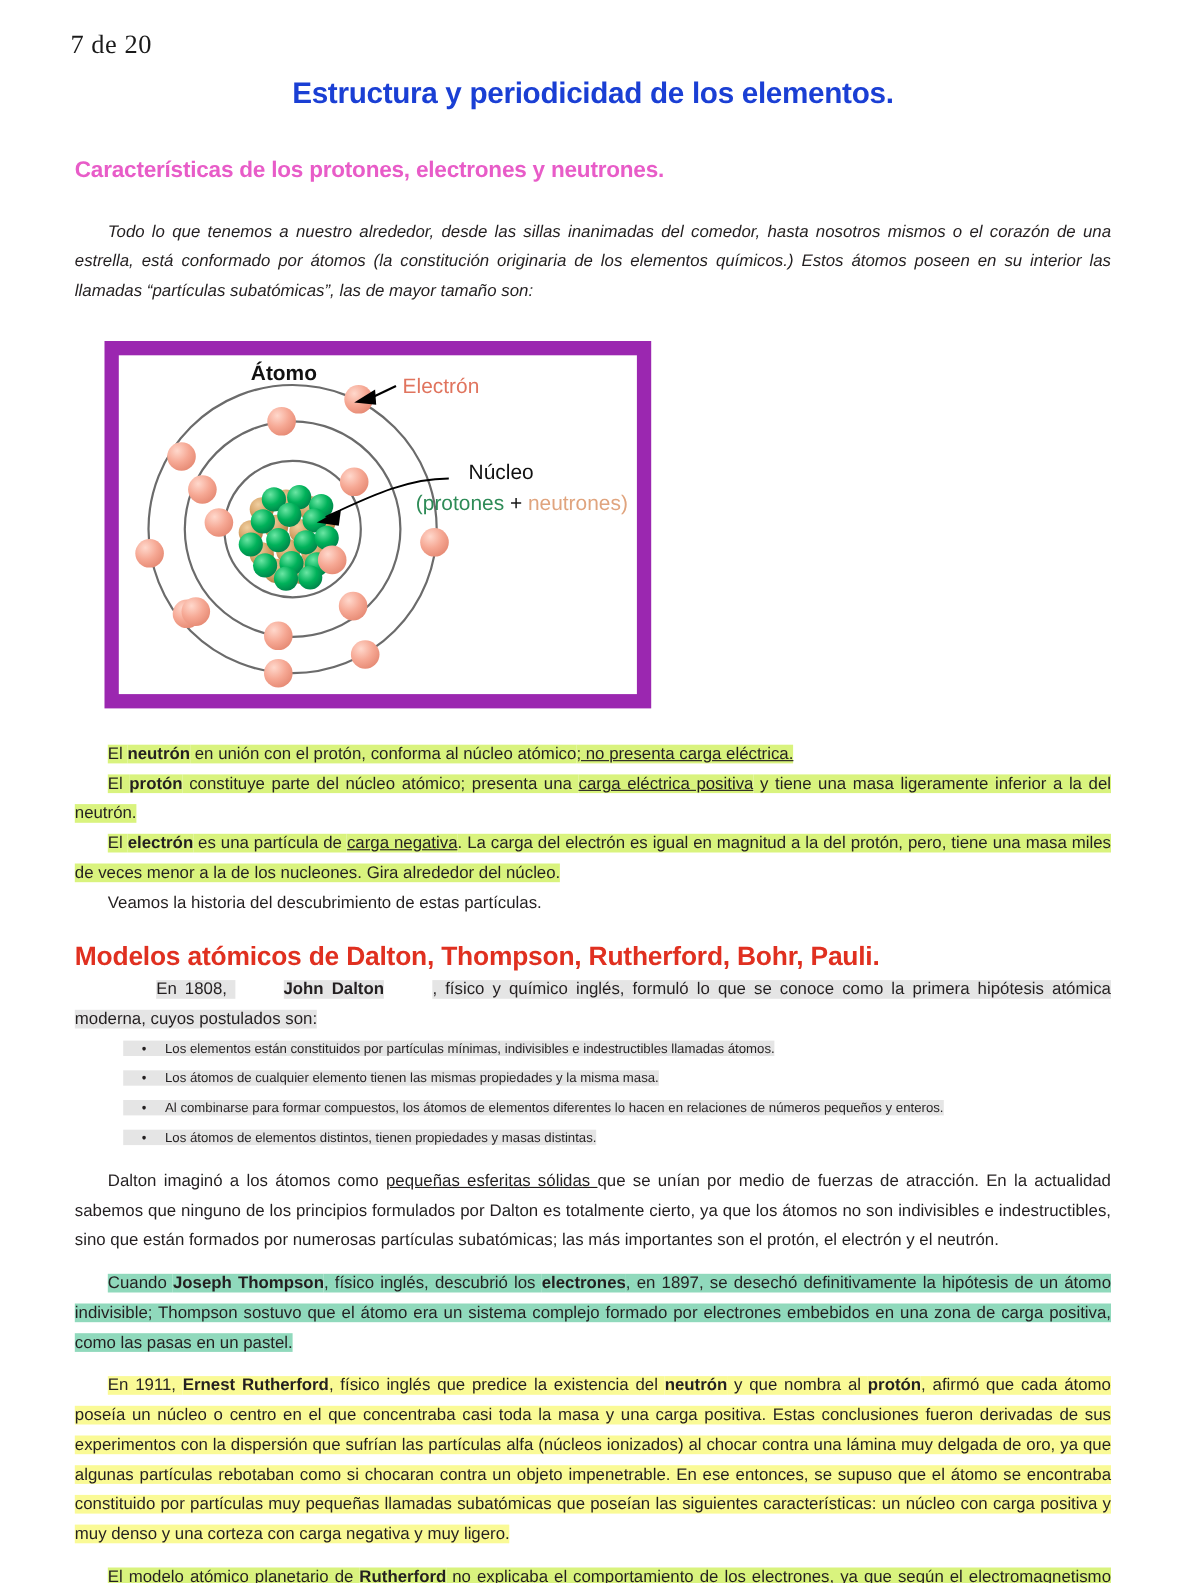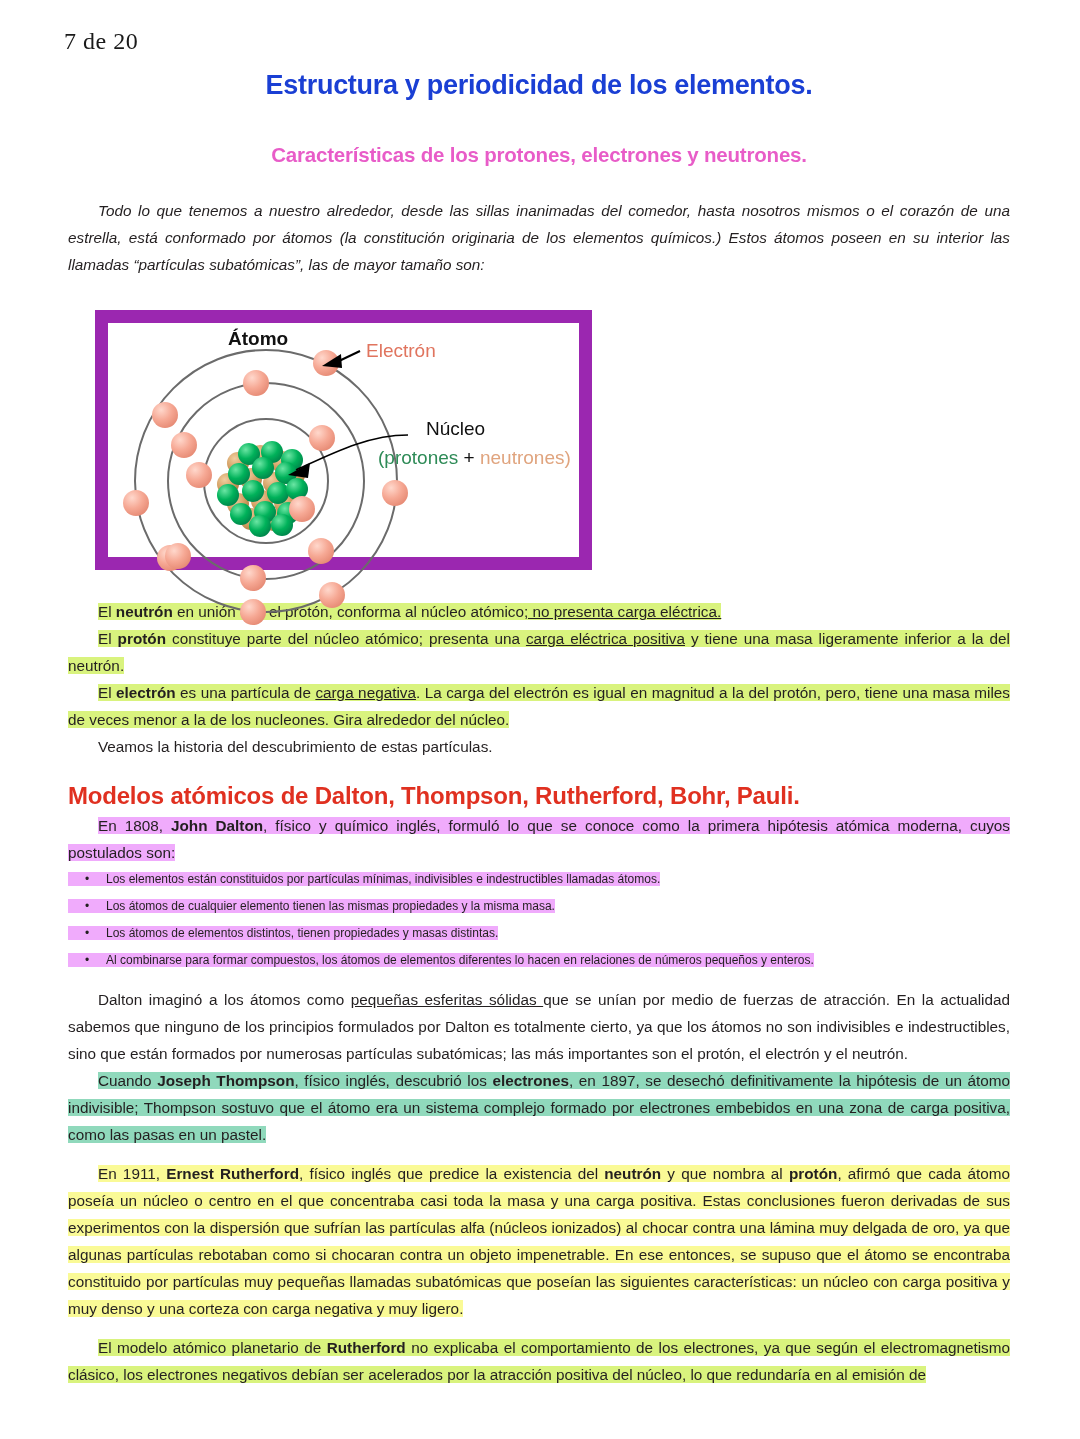--- a/index.html
+++ b/index.html
@@ -44,40 +44,40 @@
     font-weight: bold;
     text-align: center;
     margin: 8px 0 0 0;
     letter-spacing: -0.3px;
   }
 
   h2.doc-subtitle {
     color: #e85cc8;
     font-size: 20.5px;
     font-weight: bold;
-    text-align: center;
+    text-align: left;
     margin: 42px 0 0 0;
     letter-spacing: -0.2px;
   }
 
   p.body-text {
     font-size: 15.3px;
     line-height: 27px;
     text-align: justify;
     margin: 0;
     color: #231f20;
   }
 
   .indent { text-indent: 30px; }
 
   .para-block { margin-top: 26px; }
 
   
   .hl-lime   { background: #d9f37e; }
-  .hl-olive  { background: #f0abfc; }
+  .hl-olive  { background: #e5e5e5; margin-left: 44px; }
   .hl-teal   { background: #90d9bc; }
   .hl-yellow { background: #fafa96; }
 
   .u { text-decoration: underline; }
   .b { font-weight: bold; }
   .i { }
 
   h3.section-heading {
     color: #e03020;
     font-size: 24px;
@@ -105,21 +105,21 @@
     text-align: center;
   }
 
   
   .figure-wrap {
     margin: 32px 0 0 0;
     padding-left: 27px;
   }
   .atom-figure {
     width: 497px;
-    height: 260px;
+    height: 334px;
     border: 13px solid #9b27b0;
     background: #ffffff;
     box-sizing: border-box;
     position: relative;
   }
   .atom-figure svg { display: block; }
 </style>
 </head>
 <body>
 
@@ -262,32 +262,32 @@
     </p>
 
     <ul class="postulates">
       <li>
         <span class="hl-olive"><span class="bullet-glyph">•</span><span>Los elementos están constituidos por partículas mínimas, indivisibles e indestructibles llamadas átomos.</span></span>
       </li>
       <li>
         <span class="hl-olive"><span class="bullet-glyph">•</span><span>Los átomos de cualquier elemento tienen las mismas propiedades y la misma masa.</span></span>
       </li>
       <li>
+        <span class="hl-olive"><span class="bullet-glyph">•</span><span>Al combinarse para formar compuestos, los átomos de elementos diferentes lo hacen en relaciones de números pequeños y enteros.</span></span>
+      </li>
+      <li>
         <span class="hl-olive"><span class="bullet-glyph">•</span><span>Los átomos de elementos distintos, tienen propiedades y masas distintas.</span></span>
       </li>
-      <li>
-        <span class="hl-olive"><span class="bullet-glyph">•</span><span>Al combinarse para formar compuestos, los átomos de elementos diferentes lo hacen en relaciones de números pequeños y enteros.</span></span>
-      </li>
     </ul>
 
     <p class="body-text indent" style="margin-top:12px;">
       <span>Dalton imaginó a los átomos como </span><span class="i u">pequeñas esferitas sólidas </span><span>que se unían por medio de fuerzas de atracción. En la actualidad sabemos que ninguno de los principios formulados por Dalton es totalmente cierto, ya que los átomos no son indivisibles e indestructibles, sino que están formados por numerosas partículas subatómicas; las más importantes son el protón, el electrón y el neutrón.</span>
     </p>
 
-    <p class="body-text indent" style="margin-top:0;">
+    <p class="body-text indent" style="margin-top:12px;">
       <span class="hl-teal">Cuando </span><span class="hl-teal b">Joseph Thompson</span><span class="hl-teal">, físico inglés, descubrió los </span><span class="hl-teal b">electrones</span><span class="hl-teal">, en 1897, se desechó definitivamente la hipótesis de un átomo indivisible; Thompson sostuvo que el átomo era un sistema complejo formado por electrones embebidos en una zona de carga positiva, como las pasas en un pastel.</span>
     </p>
 
     <p class="body-text indent" style="margin-top:12px;">
       <span class="hl-yellow">En 1911, </span><span class="hl-yellow b">Ernest Rutherford</span><span class="hl-yellow">, físico inglés que predice la existencia del </span><span class="hl-yellow b">neutrón</span><span class="hl-yellow"> y que nombra al </span><span class="hl-yellow b">protón</span><span class="hl-yellow">, afirmó que cada átomo poseía un núcleo o centro en el que concentraba casi toda la masa y una carga positiva. Estas conclusiones fueron derivadas de sus experimentos con la dispersión que sufrían las partículas alfa (núcleos ionizados) al chocar contra una lámina muy delgada de oro, ya que algunas partículas rebotaban como si chocaran contra un objeto impenetrable. En ese entonces, se supuso que el átomo se encontraba constituido por partículas muy pequeñas llamadas subatómicas que poseían las siguientes características: un núcleo con carga positiva y muy denso y una corteza con carga negativa y muy ligero.</span>
     </p>
 
     <p class="body-text indent" style="margin-top:12px;">
       <span class="hl-lime">El modelo atómico planetario de </span><span class="hl-lime b">Rutherford</span><span class="hl-lime"> no explicaba el comportamiento de los electrones, ya que según el electromagnetismo clásico, los electrones negativos debían ser acelerados por la atracción positiva del núcleo, lo que redundaría en al emisión de</span>
     </p>

